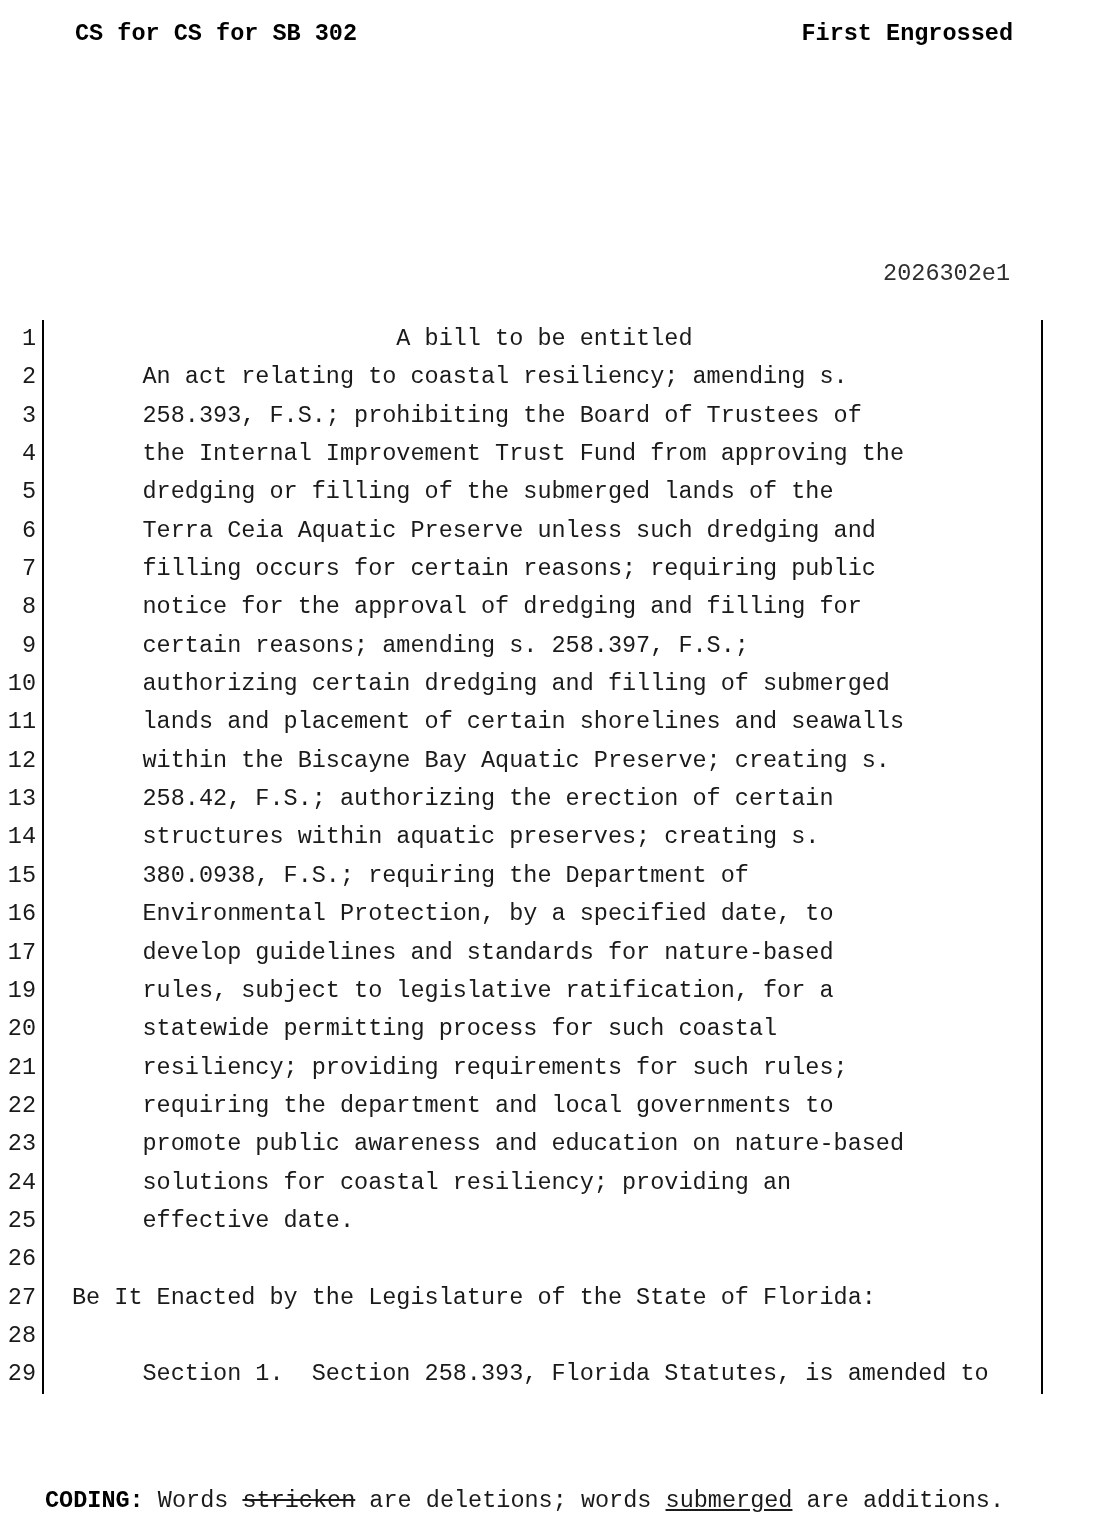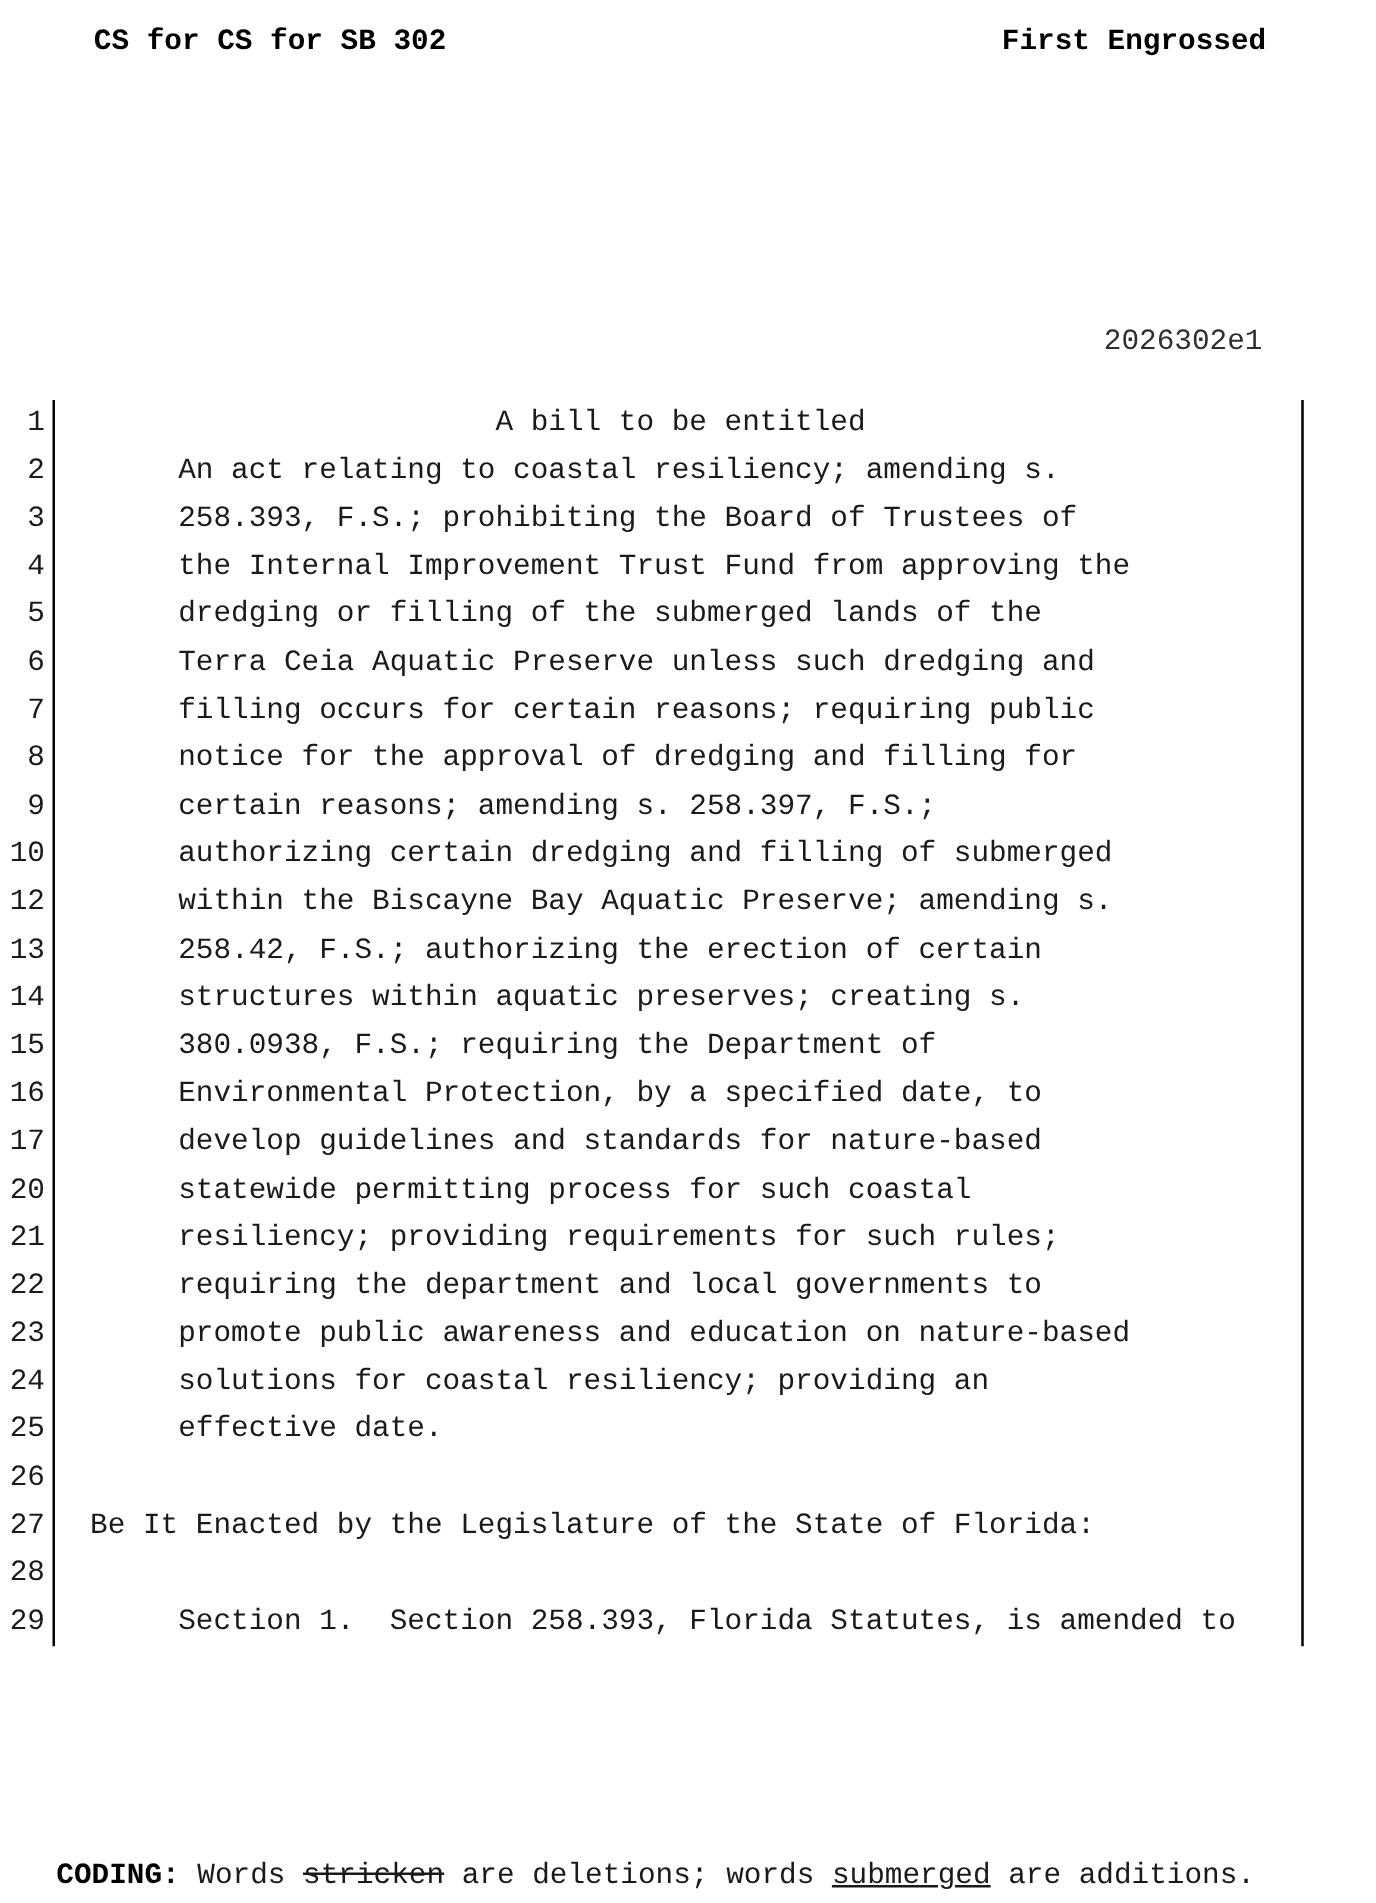--- a/index.html
+++ b/index.html
@@ -132,22 +132,26 @@
       </div>
       <div class="line-row">
         <span class="line-number">9</span>
         <span class="line-text">     certain reasons; amending s. 258.397, F.S.;</span>
       </div>
       <div class="line-row">
         <span class="line-number">10</span>
         <span class="line-text">     authorizing certain dredging and filling of submerged</span>
       </div>
       <div class="line-row">
+        <span class="line-number">11</span>
+        <span class="line-text">     lands and placement of certain shorelines and seawalls</span>
+      </div>
+      <div class="line-row">
         <span class="line-number">12</span>
-        <span class="line-text">     within the Biscayne Bay Aquatic Preserve; amending s.</span>
+        <span class="line-text">     within the Biscayne Bay Aquatic Preserve; creating s.</span>
       </div>
       <div class="line-row">
         <span class="line-number">13</span>
         <span class="line-text">     258.42, F.S.; authorizing the erection of certain</span>
       </div>
       <div class="line-row">
         <span class="line-number">14</span>
         <span class="line-text">     structures within aquatic preserves; creating s.</span>
       </div>
       <div class="line-row">
@@ -156,20 +160,24 @@
       </div>
       <div class="line-row">
         <span class="line-number">16</span>
         <span class="line-text">     Environmental Protection, by a specified date, to</span>
       </div>
       <div class="line-row">
         <span class="line-number">17</span>
         <span class="line-text">     develop guidelines and standards for nature-based</span>
       </div>
       <div class="line-row">
+        <span class="line-number">19</span>
+        <span class="line-text">     rules, subject to legislative ratification, for a</span>
+      </div>
+      <div class="line-row">
         <span class="line-number">20</span>
         <span class="line-text">     statewide permitting process for such coastal</span>
       </div>
       <div class="line-row">
         <span class="line-number">21</span>
         <span class="line-text">     resiliency; providing requirements for such rules;</span>
       </div>
       <div class="line-row">
         <span class="line-number">22</span>
         <span class="line-text">     requiring the department and local governments to</span>

